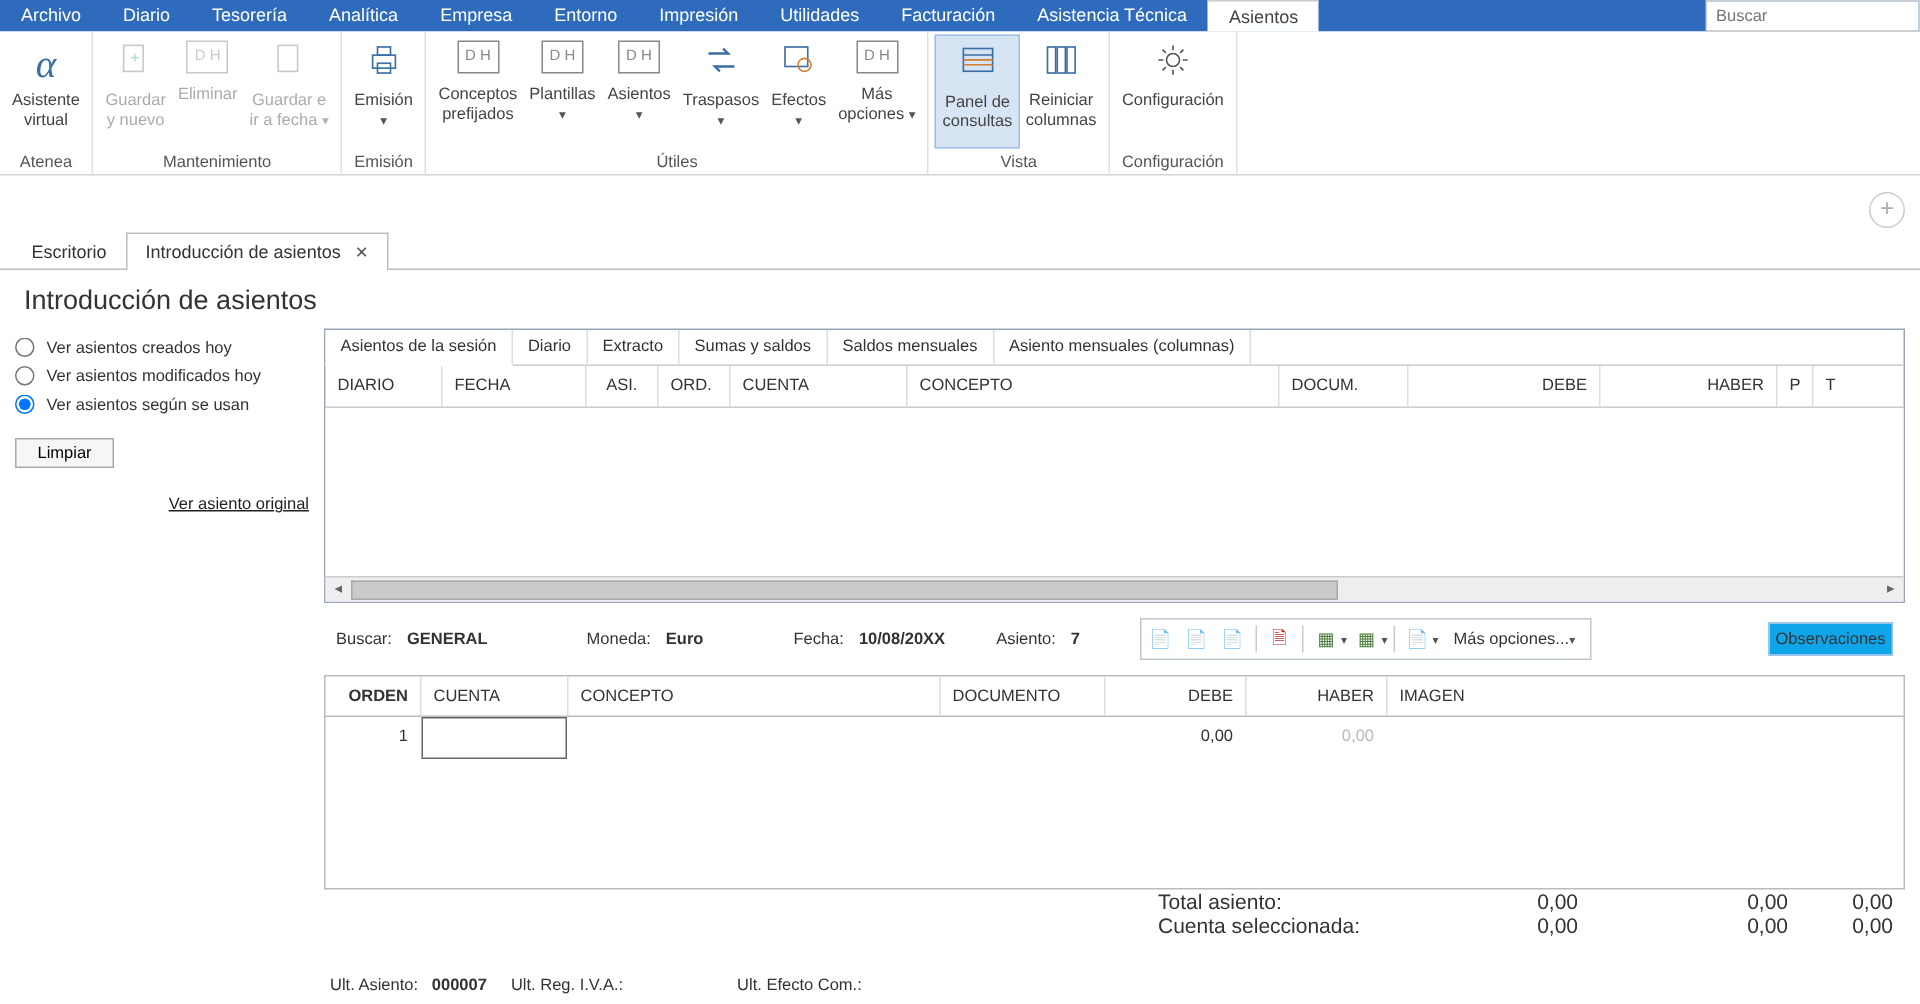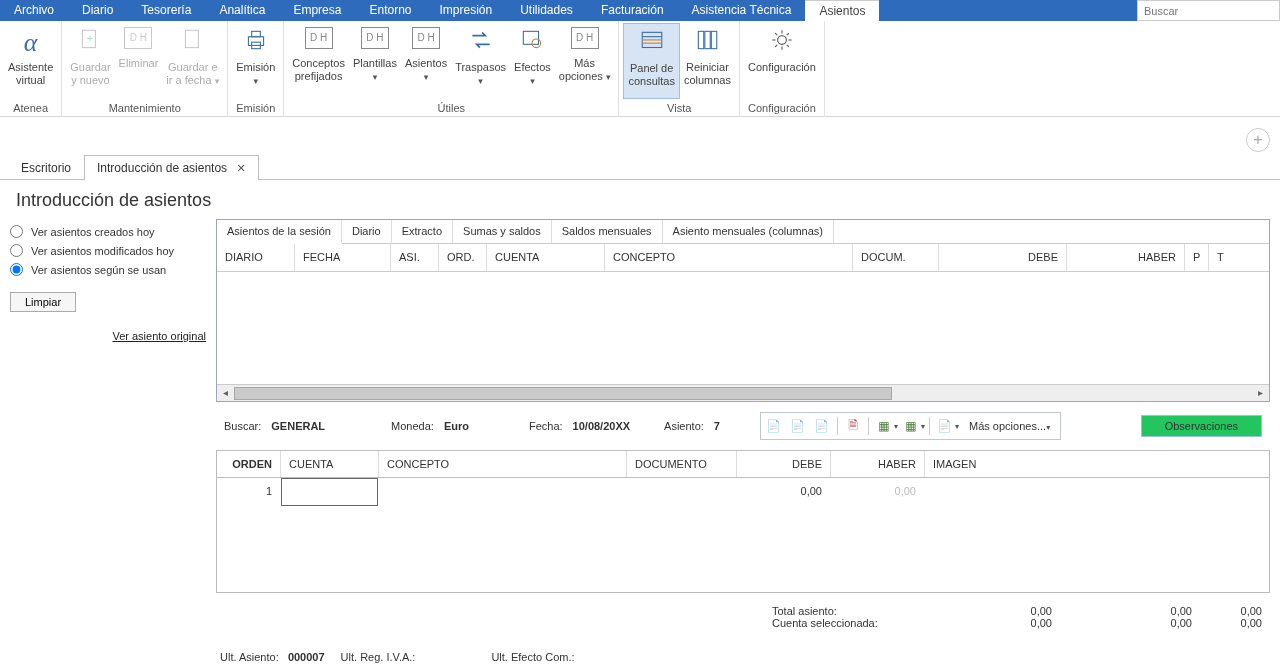--- a/index.html
+++ b/index.html
@@ -46,28 +46,28 @@
 .hscroll .arrow{width:17px;height:17px;text-align:center;line-height:15px;color:#666;font-size:10px}
 .hscroll .thumb{height:13px;background:#cacaca;border:1px solid #a8a8a8;width:658px;margin:0 0 0 0}
 .info-bar{display:flex;align-items:center;font-size:11px;color:#333;padding:10px 8px;gap:10px}
 .info-bar b{font-weight:700}
 .icon-toolbar{display:flex;align-items:center;gap:2px;border:1px solid #c0c7d1;padding:2px}
 .icon-toolbar .ibtn{width:22px;height:22px;border:1px solid transparent;display:flex;align-items:center;justify-content:center;font-size:12px;color:#4a7c3a}
 .icon-toolbar .ibtn.red{color:#b43030}
 .icon-toolbar .sep{width:1px;height:18px;background:#ccc;margin:0 2px}
 .icon-toolbar .dd{font-size:8px;color:#555;margin-left:-3px}
 .icon-toolbar .more{font-size:11px;color:#333;padding:0 8px}
-.btn-obs{border:1px solid #9ec0e6;background:#22c55e;padding:4px 23px;font-size:11px;color:#333;margin-left:auto}
+.btn-obs{border:1px solid #9ec0e6;background:#0ea5e9;padding:4px 4px;font-size:11px;color:#333;margin-left:auto}
 .entry-head{display:flex;border-top:1px solid #bbb;border-bottom:1px solid #bbb;border-left:1px solid #bbb;border-right:1px solid #bbb;font-size:11px;color:#333;height:28px}
 .entry-head div{border-right:1px solid #ddd;padding:7px 8px}
 .entry-row{display:flex;font-size:11px;color:#333;height:30px;border-left:1px solid #bbb;border-right:1px solid #bbb}
 .entry-row div{border-right:1px solid transparent;padding:7px 8px}
 .entry-input{border:1px solid #666;height:28px;margin:0}
 .entry-body{border-left:1px solid #bbb;border-right:1px solid #bbb;border-bottom:1px solid #bbb;height:85px}
-.totals{display:flex;font-size:11px;color:#333;margin-top:12px;padding:0 8px}
+.totals{display:flex;font-size:14px;color:#333;padding:0 8px}
 .totals .lab{width:140px}
 .totals .val{width:140px;text-align:right}
 .status-left{display:flex;gap:16px;font-size:11px;color:#333;position:absolute;bottom:6px;left:220px}
 svg.ico{width:26px;height:26px}
 </style>
 </head>
 <body>
 
 <div class="menubar">
   <div class="menu-item">Archivo</div>
@@ -240,21 +240,21 @@
         <div class="inner-tab active">Asientos de la sesión</div>
         <div class="inner-tab">Diario</div>
         <div class="inner-tab">Extracto</div>
         <div class="inner-tab">Sumas y saldos</div>
         <div class="inner-tab">Saldos mensuales</div>
         <div class="inner-tab">Asiento mensuales (columnas)</div>
       </div>
       <div class="grid-head">
         <div style="width:78px">DIARIO</div>
         <div style="width:96px">FECHA</div>
-        <div style="width:48px;text-align:left">ASI.</div>
+        <div style="width:48px;text-align:center">ASI.</div>
         <div style="width:48px;text-align:left">ORD.</div>
         <div style="width:118px">CUENTA</div>
         <div style="width:248px">CONCEPTO</div>
         <div style="width:86px">DOCUM.</div>
         <div style="width:128px;text-align:right">DEBE</div>
         <div style="width:118px;text-align:right">HABER</div>
         <div style="width:24px">P</div>
         <div style="width:24px;border-right:none">T</div>
       </div>
       <div class="grid-body"></div>

